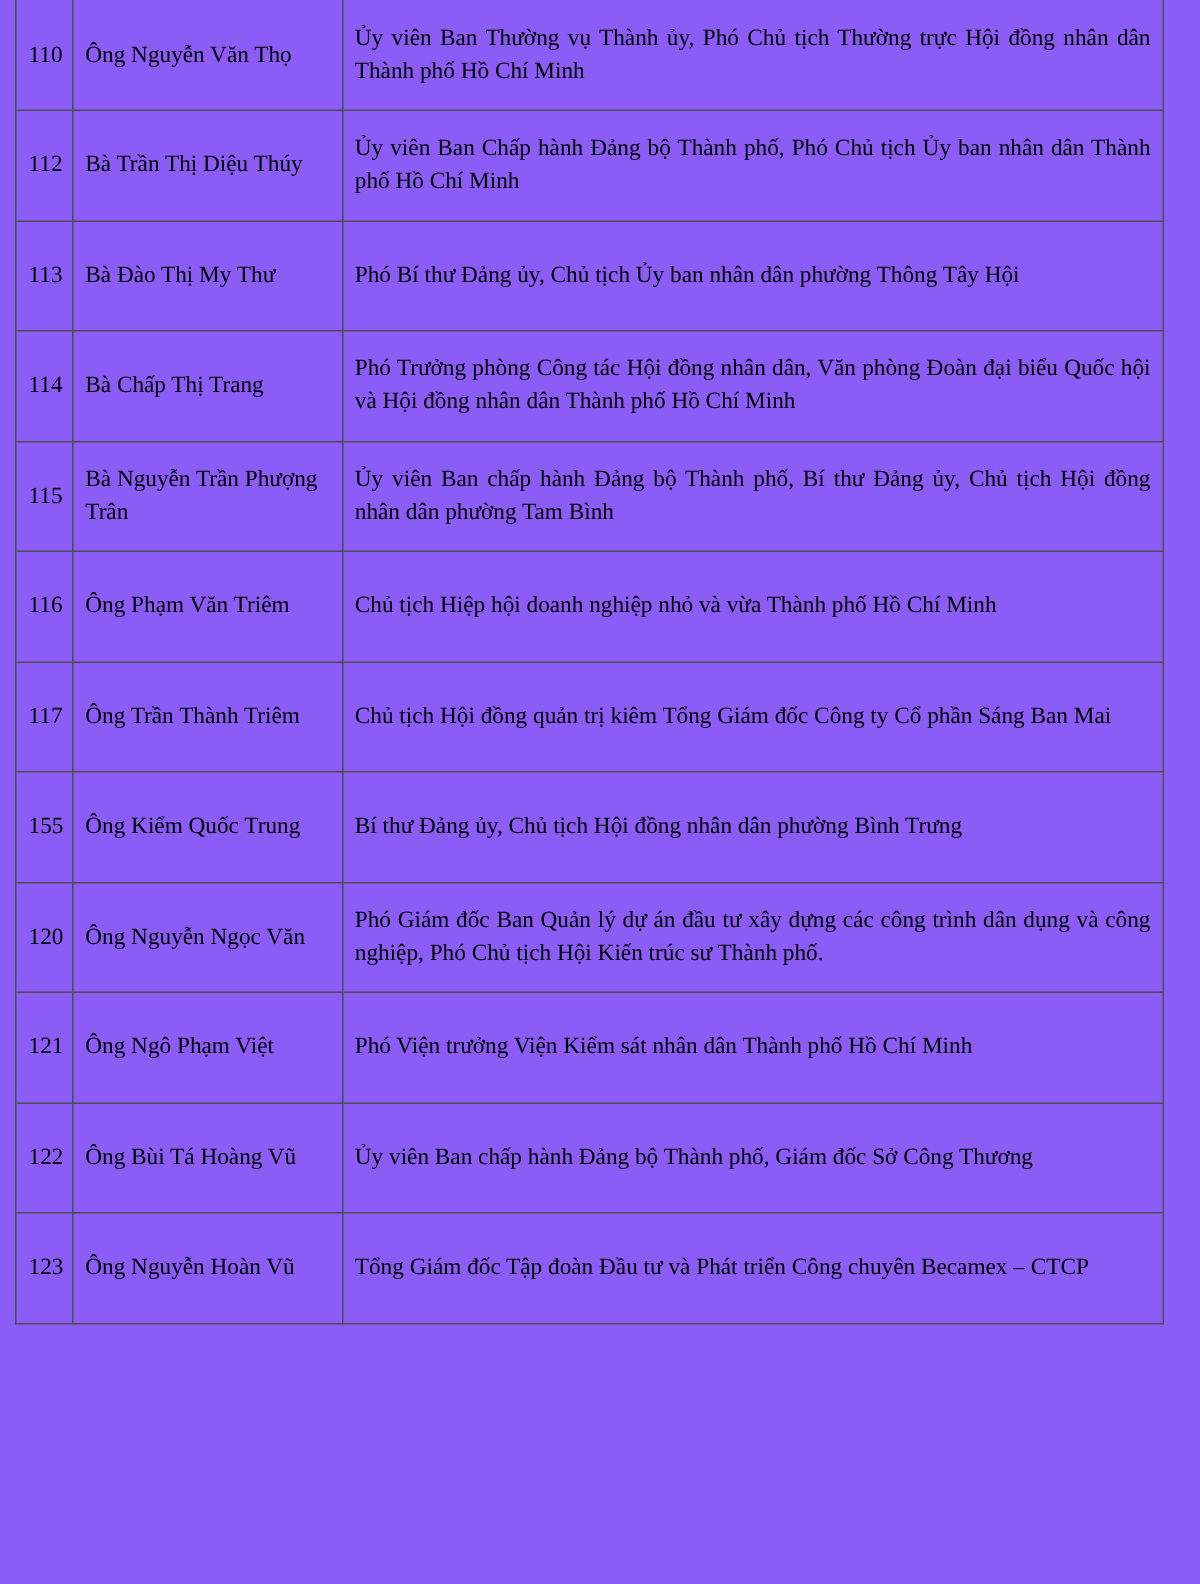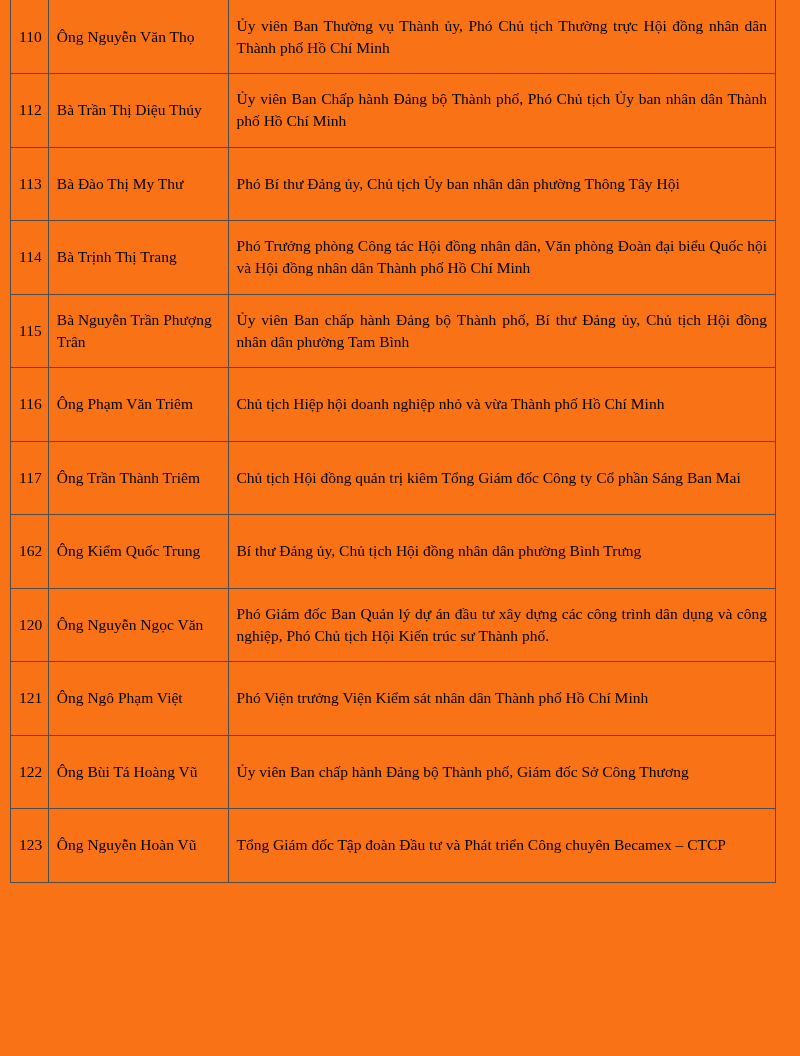--- a/index.html
+++ b/index.html
@@ -4,21 +4,21 @@
 <style>
   html, body {
     margin: 0;
     padding: 0;
     background: #ffffff;
   }
   .page {
     position: relative;
     width: 800px;
     height: 1056px;
-    background: #f97316;
+    background: #8b5cf6;
     overflow: hidden;
     font-family: "Liberation Serif", serif;
     color: #000000;
   }
   table.officials {
     position: absolute;
     left: 10px;
     top: 0;
     border-collapse: collapse;
     table-layout: fixed;
@@ -70,40 +70,40 @@
     <td class="c-name">Bà Trần Thị Diệu Thúy</td>
     <td class="c-pos">Ủy viên Ban Chấp hành Đảng bộ Thành phố, Phó Chủ tịch Ủy ban nhân dân Thành phố Hồ Chí Minh</td>
   </tr>
         <tr>
     <td class="c-no">113</td>
     <td class="c-name">Bà Đào Thị My Thư</td>
     <td class="c-pos">Phó Bí thư Đảng ủy, Chủ tịch Ủy ban nhân dân phường Thông Tây Hội</td>
   </tr>
         <tr>
     <td class="c-no">114</td>
-    <td class="c-name">Bà Trịnh Thị Trang</td>
+    <td class="c-name">Bà Chấp Thị Trang</td>
     <td class="c-pos">Phó Trưởng phòng Công tác Hội đồng nhân dân, Văn phòng Đoàn đại biểu Quốc hội và Hội đồng nhân dân Thành phố Hồ Chí Minh</td>
   </tr>
         <tr>
     <td class="c-no">115</td>
     <td class="c-name">Bà Nguyễn Trần Phượng Trân</td>
     <td class="c-pos">Ủy viên Ban chấp hành Đảng bộ Thành phố, Bí thư Đảng ủy, Chủ tịch Hội đồng nhân dân phường Tam Bình</td>
   </tr>
         <tr>
     <td class="c-no">116</td>
     <td class="c-name">Ông Phạm Văn Triêm</td>
     <td class="c-pos">Chủ tịch Hiệp hội doanh nghiệp nhỏ và vừa Thành phố Hồ Chí Minh</td>
   </tr>
         <tr>
     <td class="c-no">117</td>
     <td class="c-name">Ông Trần Thành Triêm</td>
     <td class="c-pos">Chủ tịch Hội đồng quản trị kiêm Tổng Giám đốc Công ty Cổ phần Sáng Ban Mai</td>
   </tr>
         <tr>
-    <td class="c-no">162</td>
+    <td class="c-no">155</td>
     <td class="c-name">Ông Kiểm Quốc Trung</td>
     <td class="c-pos">Bí thư Đảng ủy, Chủ tịch Hội đồng nhân dân phường Bình Trưng</td>
   </tr>
         <tr>
     <td class="c-no">120</td>
     <td class="c-name">Ông Nguyễn Ngọc Văn</td>
     <td class="c-pos">Phó Giám đốc Ban Quản lý dự án đầu tư xây dựng các công trình dân dụng và công nghiệp, Phó Chủ tịch Hội Kiến trúc sư Thành phố.</td>
   </tr>
         <tr>
     <td class="c-no">121</td>

